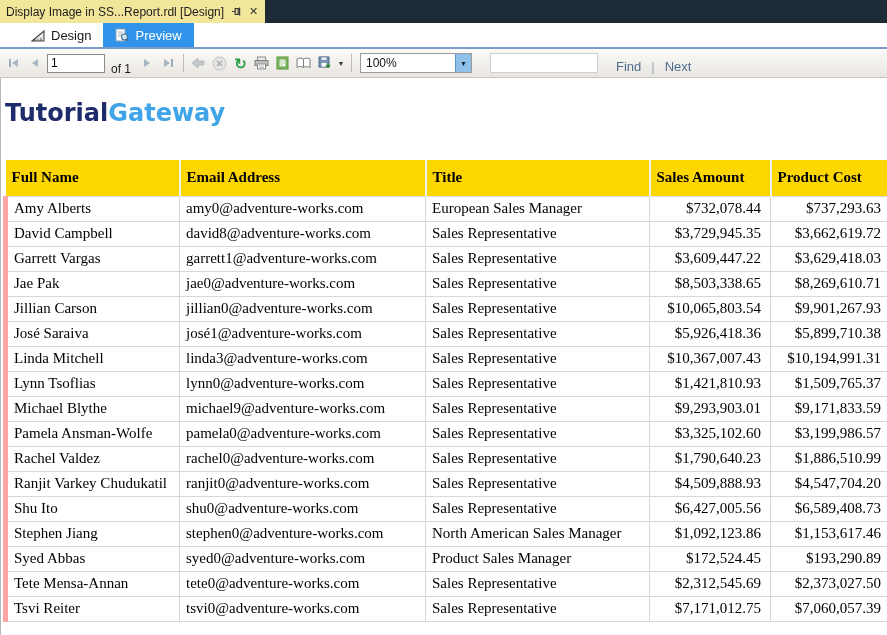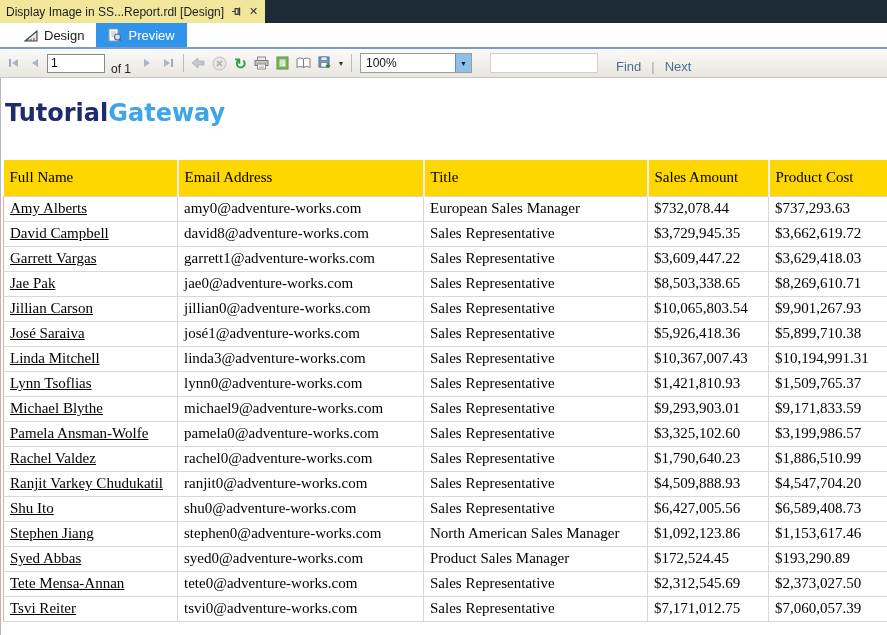--- a/index.html
+++ b/index.html
@@ -9,21 +9,21 @@
 
   
   .doc-strip { height:23px; background:var(--strip_bg); display:flex; align-items:stretch; }
   .doc-tab { background:var(--doc_tab_bg); display:flex; align-items:center; gap:7px;
     padding:0 7px 0 6px; font-size:12px; color:#1d1d1d; white-space:nowrap; }
   .doc-tab .pin svg { display:block; }
   .doc-tab .close { font-size:11px; color:#333; line-height:1; cursor:default; }
 
   
   .view-tabs { height:26px; background:#fff; border-bottom:2px solid var(--tab_underline);
-    display:flex; align-items:stretch; padding-left:12px; }
+    display:flex; align-items:stretch; padding-left:19px; }
   .view-tab { display:flex; align-items:center; gap:6px; padding:0 12px; font-size:13px;
     color:#1a1a1a; cursor:default; }
   .view-tab.active { background:var(--preview_tab_bg); color:#fff; }
   .view-tab .ticon { display:flex; align-items:center; }
 
   
   .toolbar { height:29px; background:linear-gradient(#fbfaf8,#e9e6e1);
     border-bottom:1px solid #c9c6c1; display:flex; align-items:center; padding:0 3px; font-size:12px; color:#333; }
   .tbtn { width:21px; height:21px; display:flex; align-items:center; justify-content:center;
     border-radius:2px; flex:0 0 auto; }
@@ -45,27 +45,27 @@
 
   
   .report { height:557px; background:#fff; border-left:1px solid #b7b7b7; overflow:hidden; }
   .logo { margin:21px 0 0 4px; font-family:"DejaVu Sans",sans-serif; font-weight:bold;
     font-size:24px; letter-spacing:0; }
   .logo .p1 { color:var(--logo_navy); }
   .logo .p2 { color:var(--logo_blue); }
 
   table.rpt { border-collapse:collapse; table-layout:fixed; width:885px; margin:33px 0 0 2px;
     font-family:"Liberation Serif", serif; font-size:15px; color:#000; }
-  table.rpt th { background:var(--header_bg); font-weight:normal; text-align:left; height:36px;
+  table.rpt th { background:var(--header_bg); font-weight:bold; text-align:left; height:36px;
     padding:0 6px; border-left:2px solid #efefef; vertical-align:middle; }
   table.rpt th:first-child { border-left:none; }
   table.rpt td { height:25px; padding:0 6px; border:1px solid #d8d8d8; background:#fff;
     white-space:nowrap; overflow:hidden; }
-  table.rpt td.num, table.rpt th.num-r { padding-right:9px; }
-  table.rpt tr td:first-child { border-left:1px solid #fca5a5;text-decoration:underline; }
+  table.rpt td.num, table.rpt th.num-r { text-align:right; padding-right:9px; }
+  table.rpt tr td:first-child { border-left:5px solid #fca5a5; }
 </style>
 </head>
 <body>
 
 <div class="screen">
 
   <div class="doc-strip">
     <div class="doc-tab">
       <span>Display Image in SS...Report.rdl [Design]</span>
       <span class="pin">

